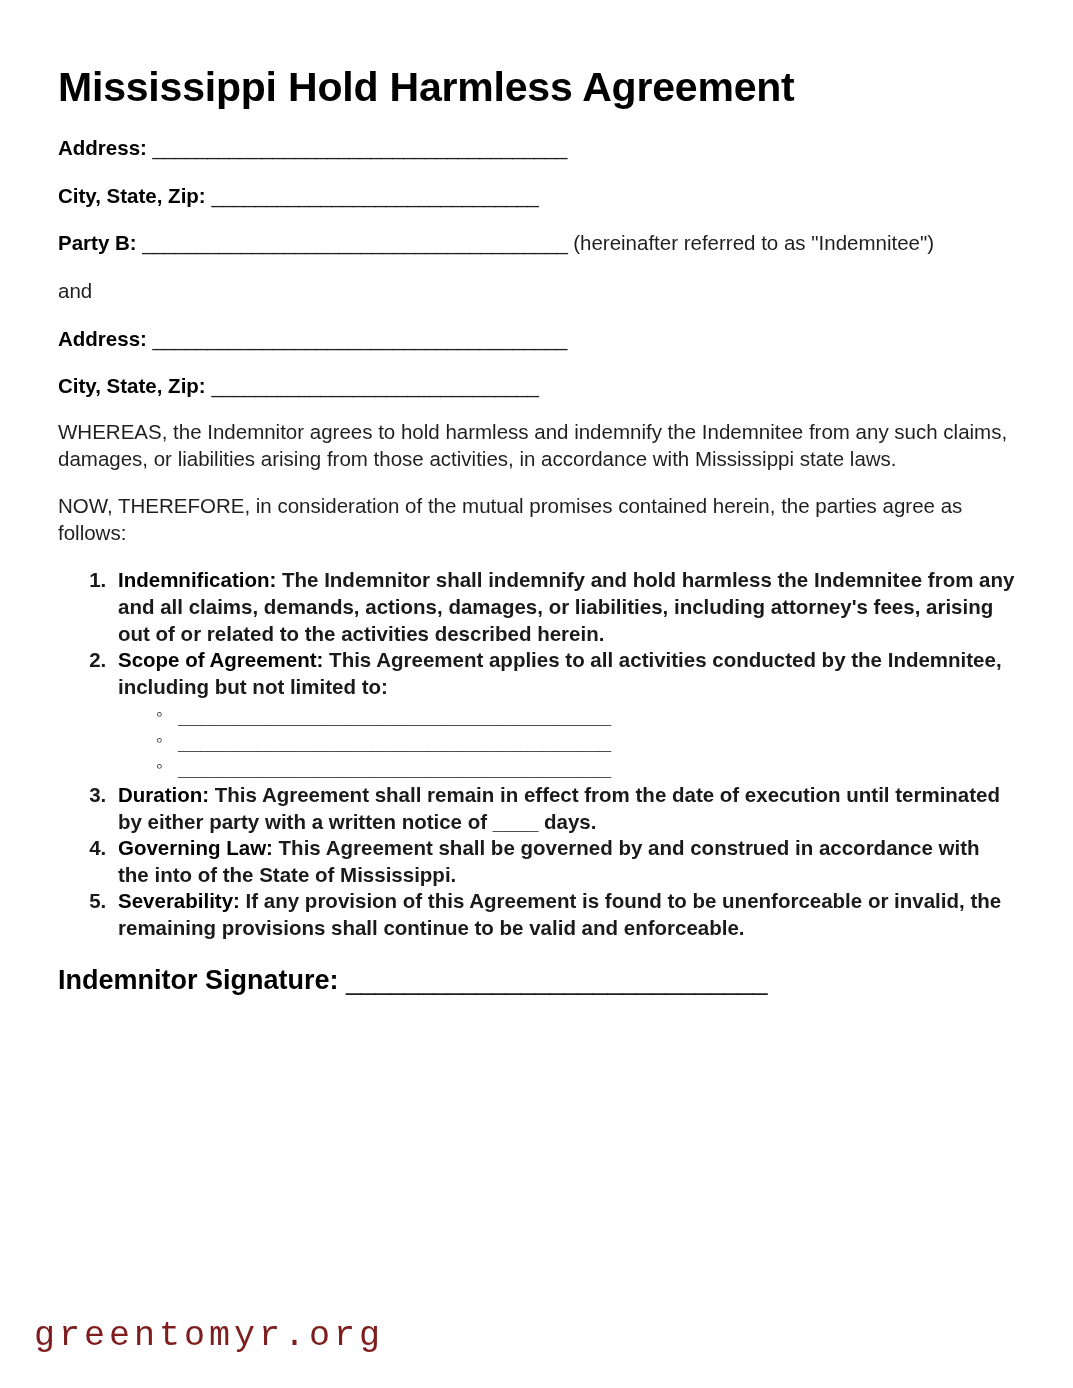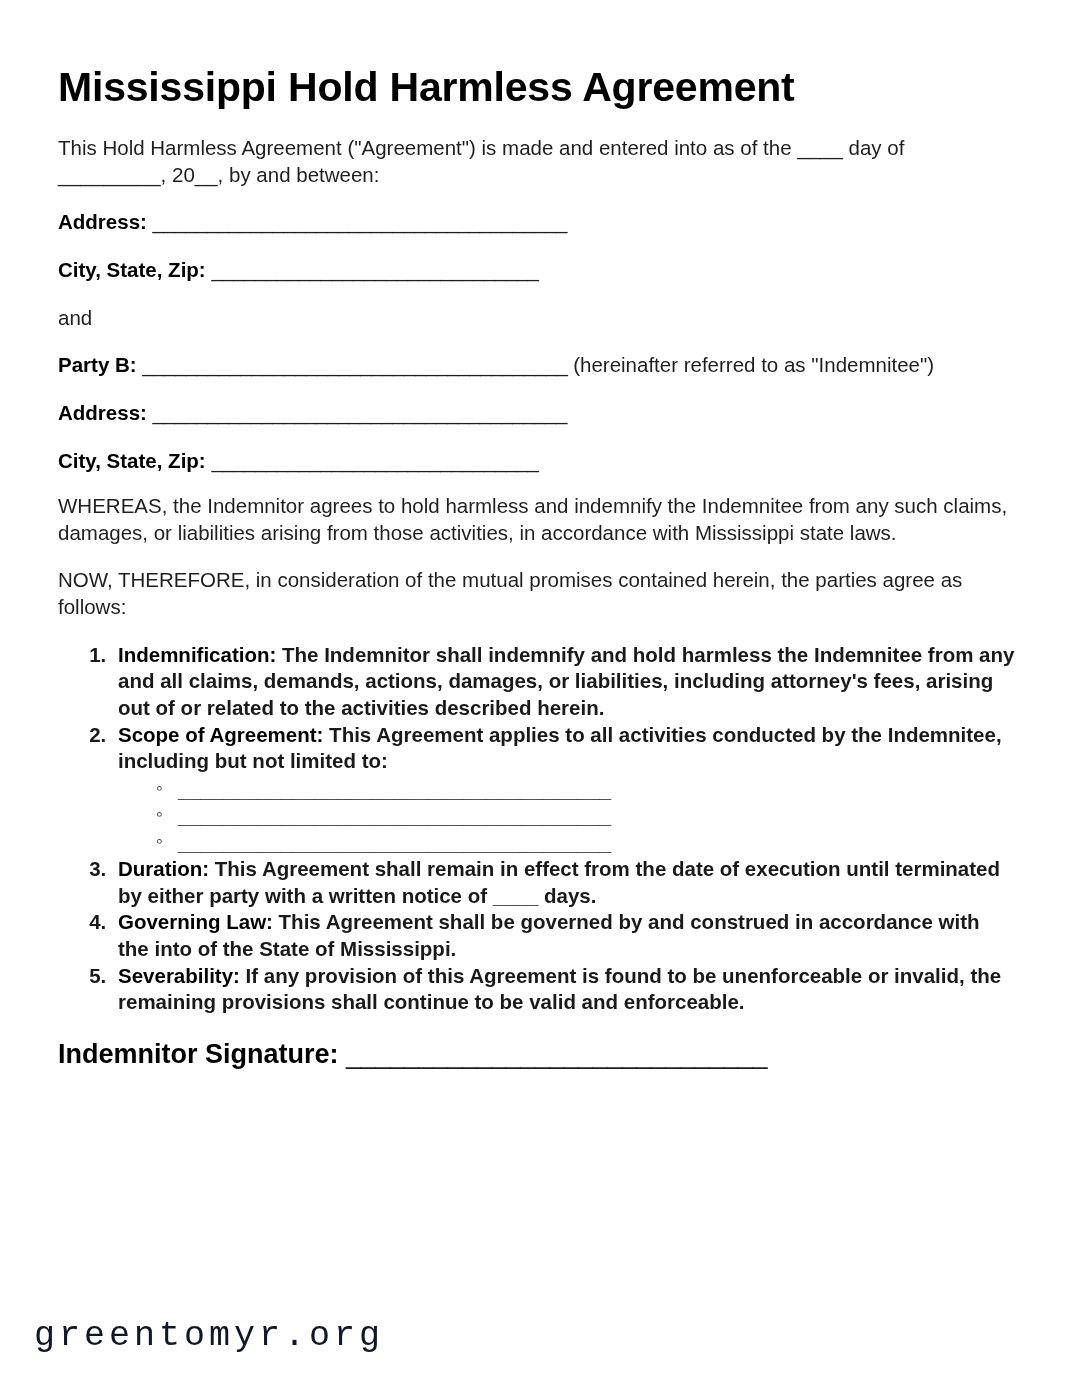--- a/index.html
+++ b/index.html
@@ -92,51 +92,50 @@
     line-height: 1.30;
     margin: 21px 0 0 0;
   }
   .watermark {
     position: absolute;
     left: 34px;
     top: 1316px;
     font-family: "Liberation Mono", "DejaVu Sans Mono", monospace;
     font-size: 35px;
     letter-spacing: 4px;
-    color: #0f172a;
+    color: #7f1d1d;
     white-space: nowrap;
   }
 </style>
 </head>
 <body>
 
 <div class="page">
 
   <h1 class="doc-title">Mississippi Hold Harmless Agreement</h1>
 
-  <p class="para">This Hold Harmless Agreement ("Agreement") is made and entered into as of the ____ day of _________, 20__, by and between:</p>
 
 
   <p class="para">
     <span class="fld">Address:</span>
     <span class="blank">______________________________________</span>
   </p>
 
   <p class="para">
     <span class="fld">City, State, Zip:</span>
     <span class="blank">______________________________</span>
   </p>
 
-  <p class="para">and</p>
-
   <p class="para">
     <span class="fld">Party B:</span>
     <span class="blank">_______________________________________</span>
     <span>(hereinafter referred to as "Indemnitee")</span>
   </p>
+
+  <p class="para">and</p>
 
   <p class="para">
     <span class="fld">Address:</span>
     <span class="blank">______________________________________</span>
   </p>
 
   <p class="para tight">
     <span class="fld">City, State, Zip:</span>
     <span class="blank">______________________________</span>
   </p>

